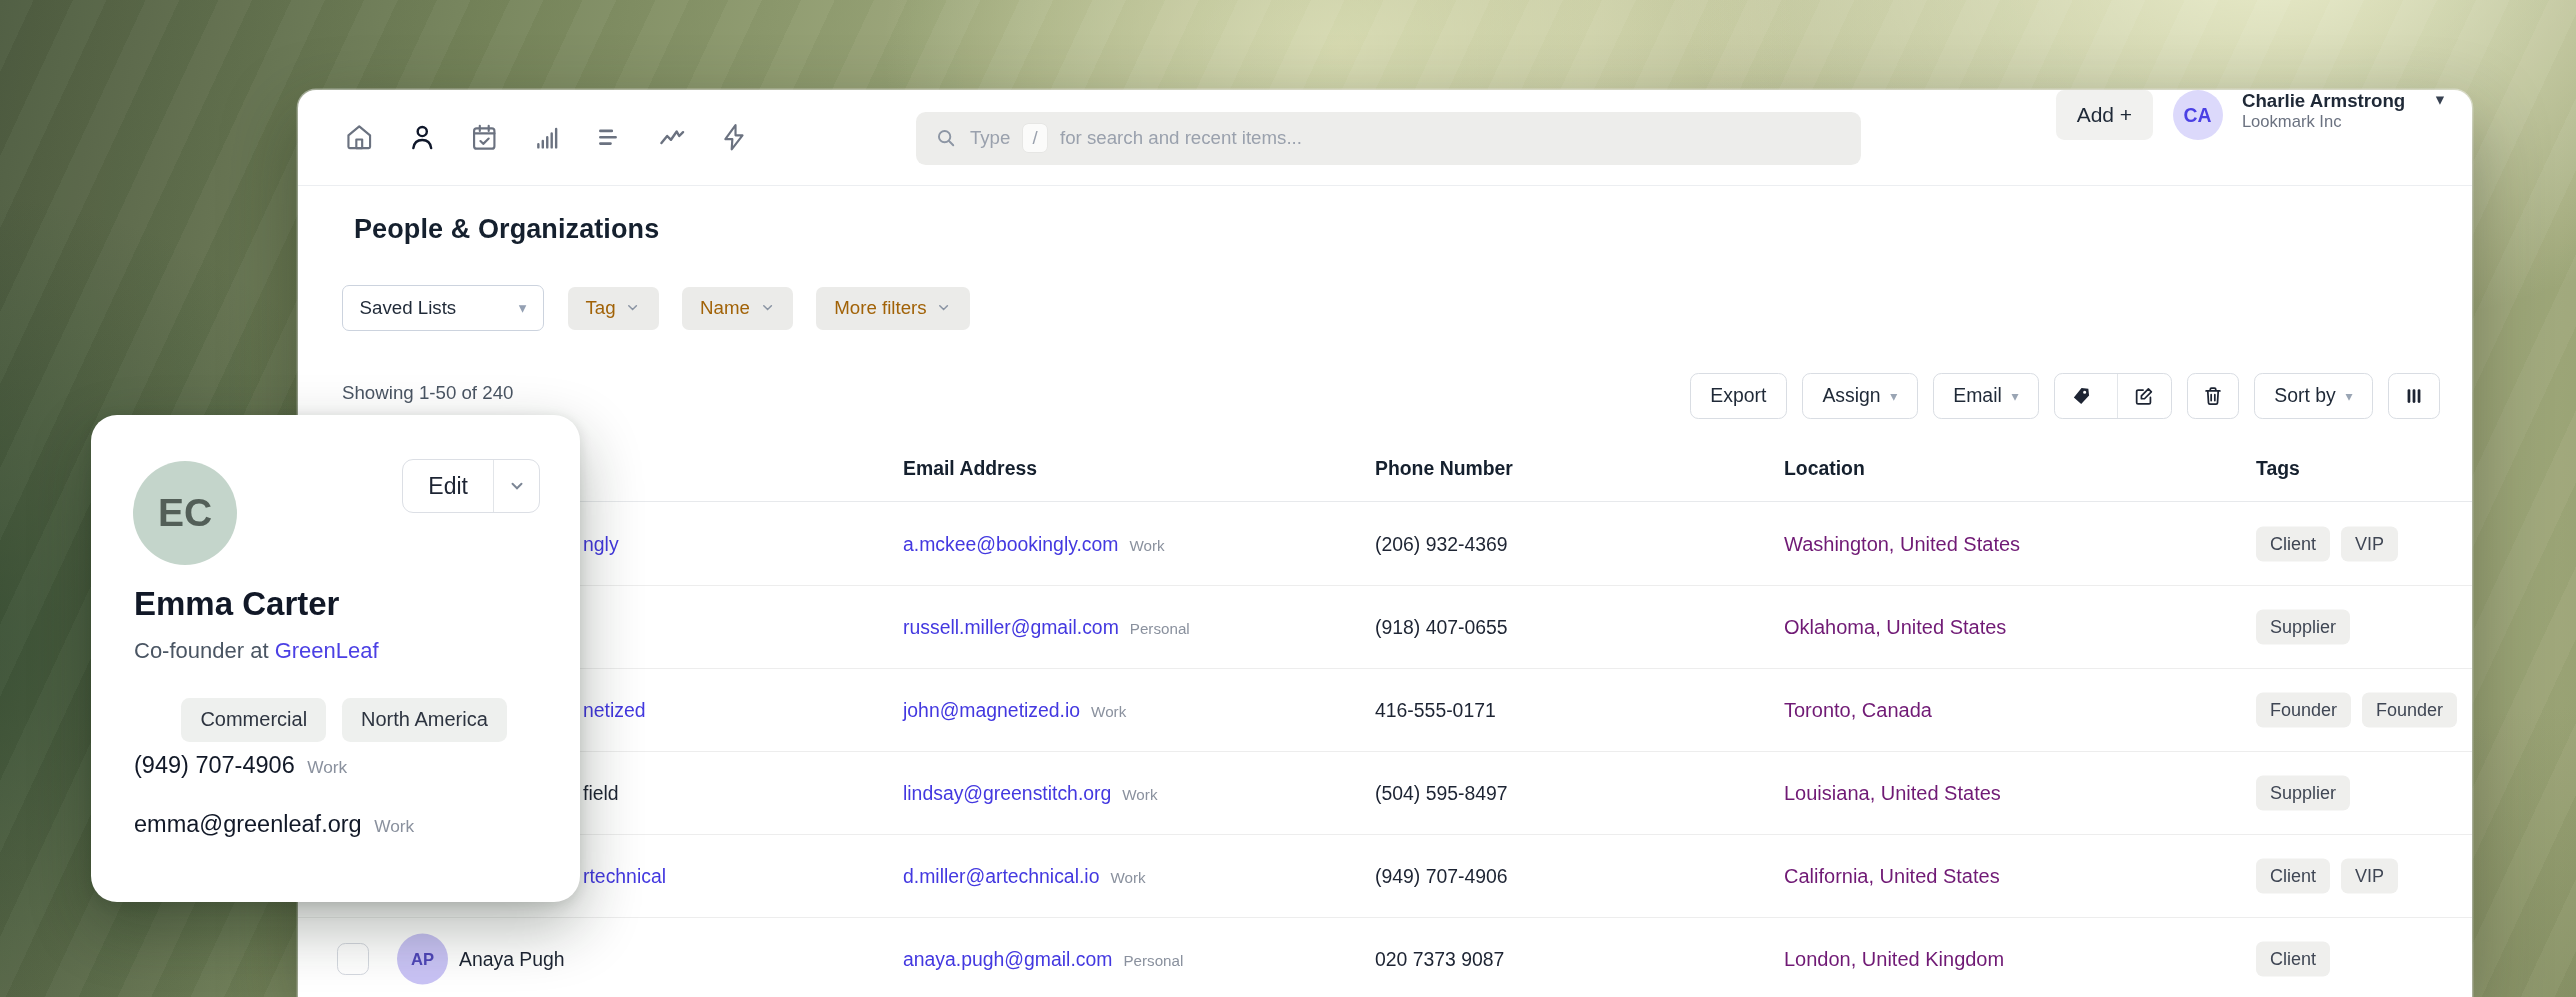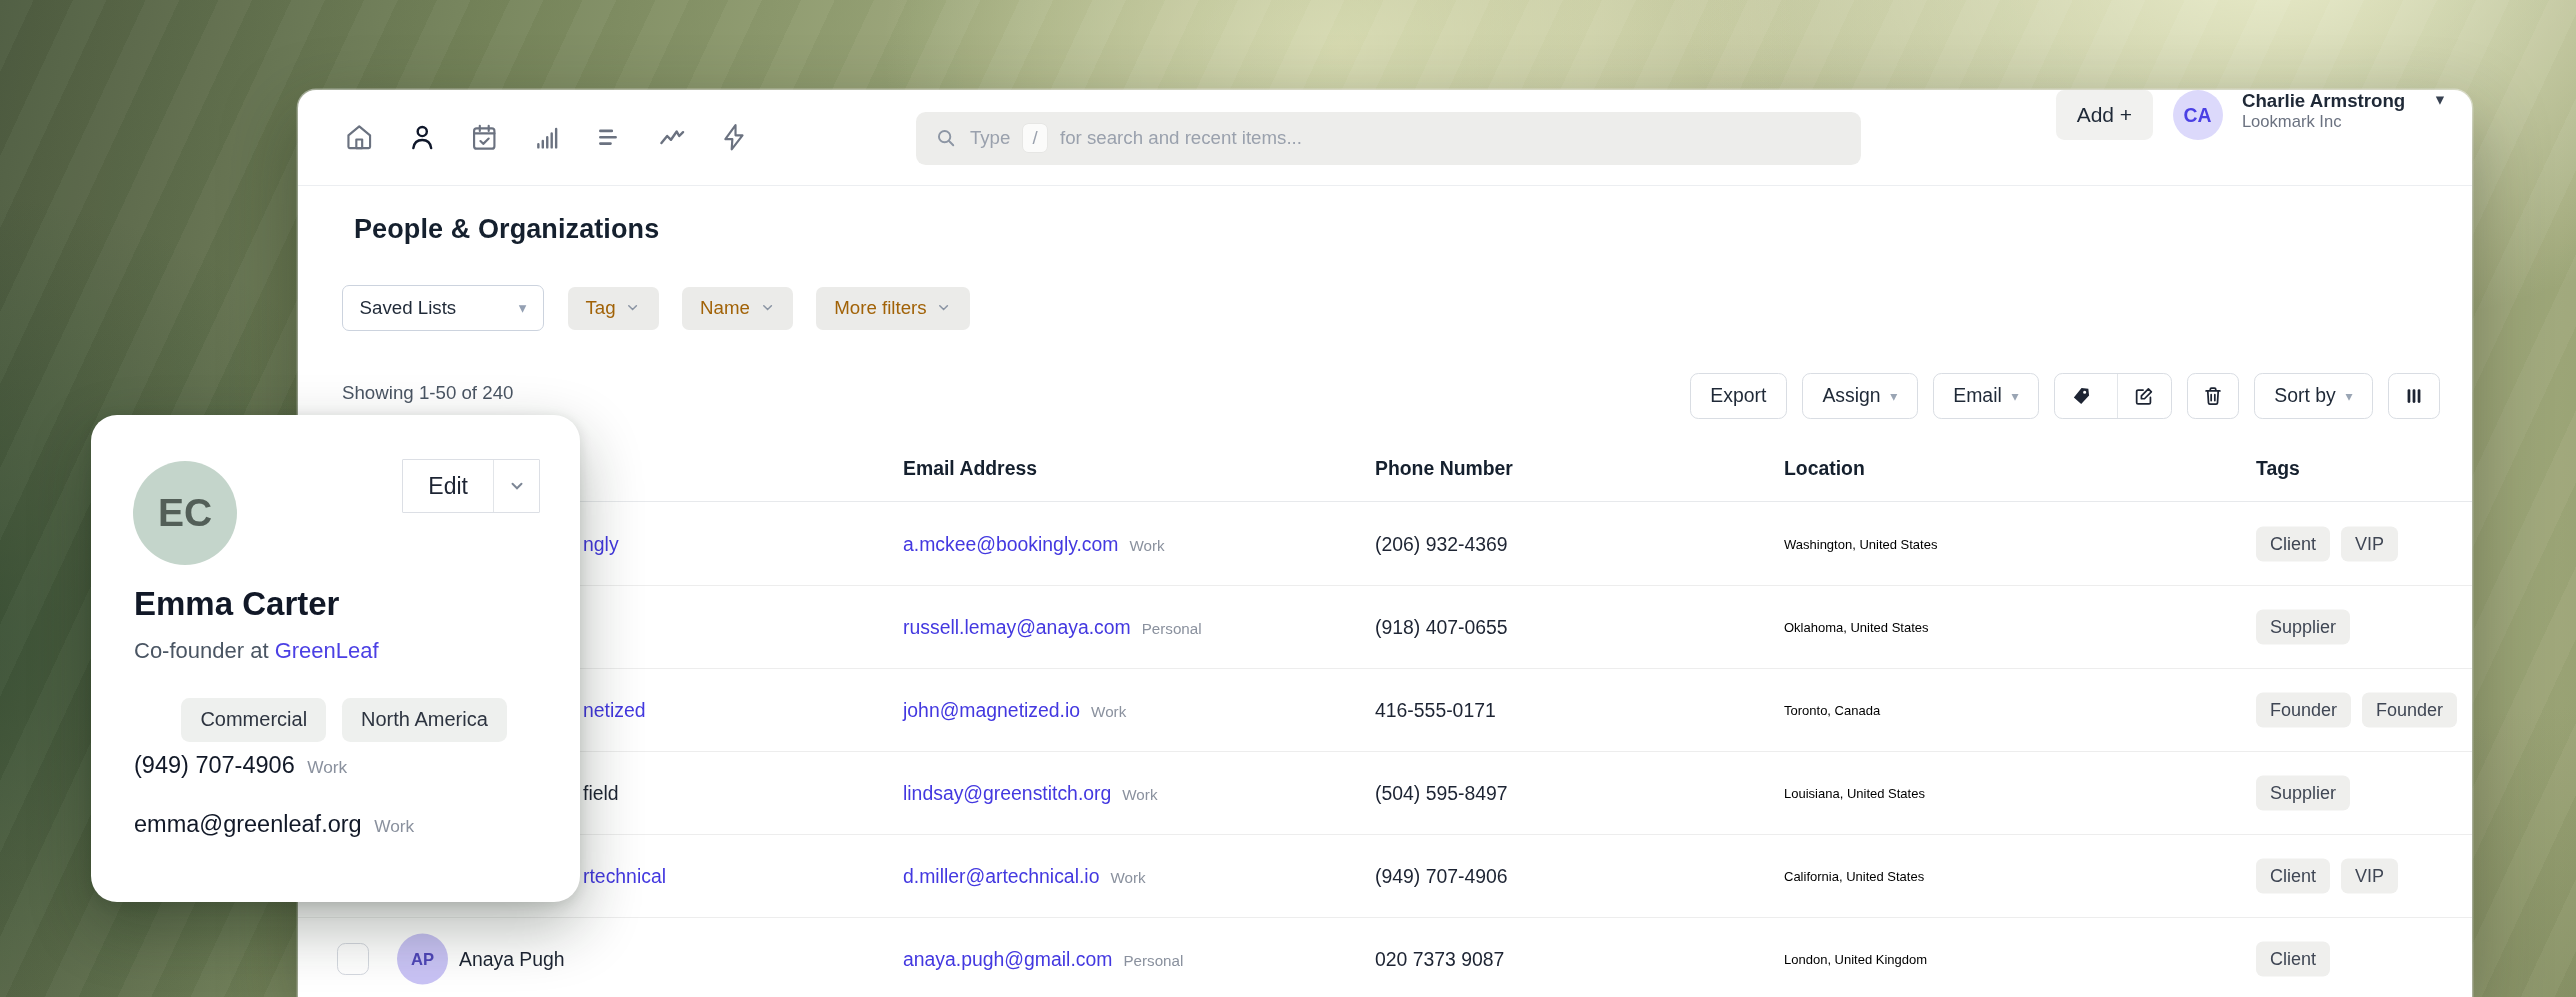--- a/index.html
+++ b/index.html
@@ -88,33 +88,33 @@
   .trow .cell{ position:absolute; top:50%; transform:translateY(-50%); white-space:nowrap; }
   .cell-check{ left:39px; width:32px; height:32px; border:1.7px solid #d4d8df; border-radius:8.3px; background:#fff; }
   .cell-avatar{ left:99px; width:51px; height:51px; border-radius:50%; display:flex; align-items:center; justify-content:center; font-size:16.6px; font-weight:bold; color:#4f46b8; }
   .cell-name{ left:161px; font-size:19.4px; color:#1d2433; }
   .cell-frag{ left:285px; font-size:19.4px; }
   .frag-link{ color:#4338e0; }
   .frag-text{ color:#1d2433; }
   .cell-email{ left:605px; font-size:19.4px; color:#4338e0; }
   .email-label{ font-size:15.2px; color:#8a919e; margin-left:11px; }
   .cell-phone{ left:1077px; font-size:19.4px; color:#1d2433; }
-  .cell-loc{ left:1486px; font-size:13px; color:#000000; }
+  .cell-loc{ left:1486px; font-size:20px; color:#701a75; }
   .cell-tags{ left:1958px; display:flex; gap:11px; }
   .tag-pill{ background:#efefed; border-radius:7px; padding:7px 14px; font-size:18px; color:#3f4654; }
 
   
   .card{
     position:absolute; left:91px; top:415px; width:489px; height:487px;
     background:#fff; border-radius:26px;
     box-shadow:0 25px 62px rgba(20,30,18,.32), 0 2.8px 12.5px rgba(20,30,18,.12);
     z-index:5;
   }
   .ec-avatar{ position:absolute; left:42px; top:46px; width:104px; height:104px; border-radius:50%; background:#c4d5cb; color:#535f58; font-size:39px; font-weight:bold; display:flex; align-items:center; justify-content:center; }
-  .edit-split{ position:absolute; right:40px; top:44px; height:54px; display:flex; border:1.4px solid #dcdfe5; border-radius:1px; overflow:hidden; background:#fff; }
+  .edit-split{ position:absolute; right:40px; top:44px; height:54px; display:flex; border:1.4px solid #dcdfe5; border-radius:11px; overflow:hidden; background:#fff; }
   .edit-main{ padding:0 25px; display:flex; align-items:center; font-size:23px; color:#1d2433; cursor:pointer; }
   .edit-caret{ width:46px; display:flex; align-items:center; justify-content:center; border-left:1.4px solid #e2e5e9; cursor:pointer; color:#7c8695; }
   .edit-caret svg{ width:18px; height:18px; }
   .card-name{ position:absolute; left:43px; top:170px; font-size:33px; font-weight:bold; color:#111827; }
   .card-role{ position:absolute; left:43px; top:223px; font-size:22px; color:#4a5563; }
   .card-role a{ color:#4b40e4; text-decoration:none; cursor:pointer; }
   .card-tags{ position:absolute; left:42px; top:283px; display:flex; gap:15.2px;padding-left:48px; }
   .card-tag{ background:#eef0ee; border-radius:8.3px; padding:10.4px 19.4px; font-size:20px; color:#2d3440; }
   .card-phone{ position:absolute; left:43px; top:337px; font-size:23.5px; color:#111827; }
   .card-email{ position:absolute; left:43px; top:396px; font-size:23.5px; color:#111827; }
@@ -282,21 +282,21 @@
     <span class="cell cell-loc">Washington, United States</span>
     <span class="cell cell-tags">
           <span class="tag-pill">Client</span>
           <span class="tag-pill">VIP</span>
         </span>
   </div>
       <div class="trow">
 
     <span class="cell cell-name"></span>
     <span class="cell cell-frag"></span>
-    <span class="cell cell-email"><a>russell.lemay@anaya.com</a><span class="email-label">Personal</span></span>
+    <span class="cell cell-email"><a>russell.miller@gmail.com</a><span class="email-label">Personal</span></span>
     <span class="cell cell-phone">(918) 407-0655</span>
     <span class="cell cell-loc">Oklahoma, United States</span>
     <span class="cell cell-tags">
           <span class="tag-pill">Supplier</span>
         </span>
   </div>
       <div class="trow">
 
     <span class="cell cell-name"></span>
     <span class="cell cell-frag frag-link">netized</span>

